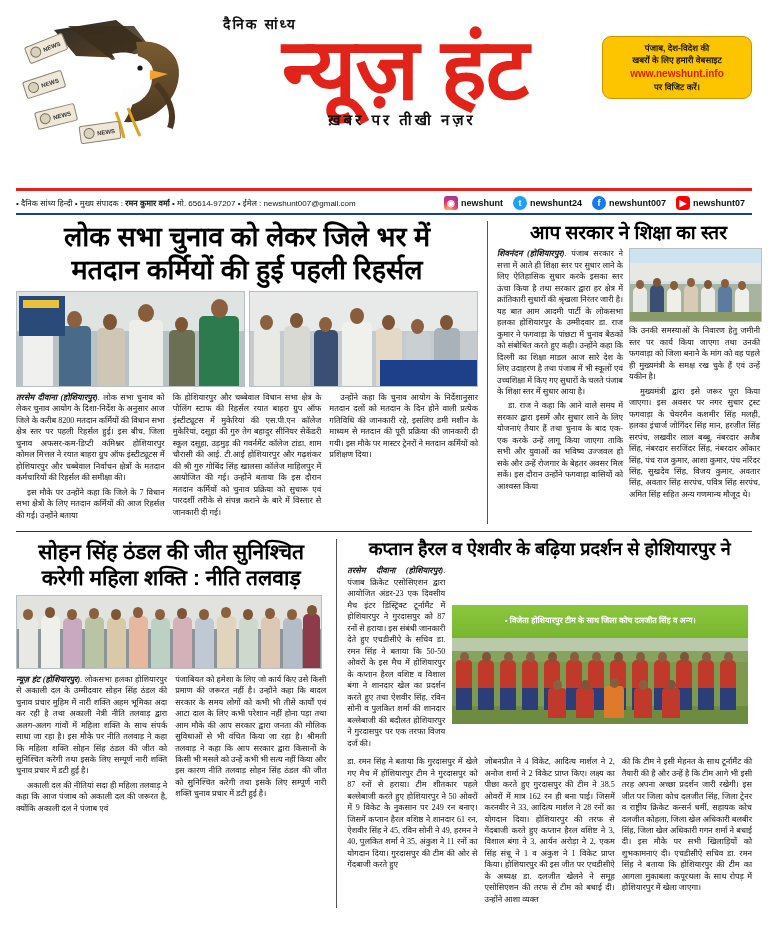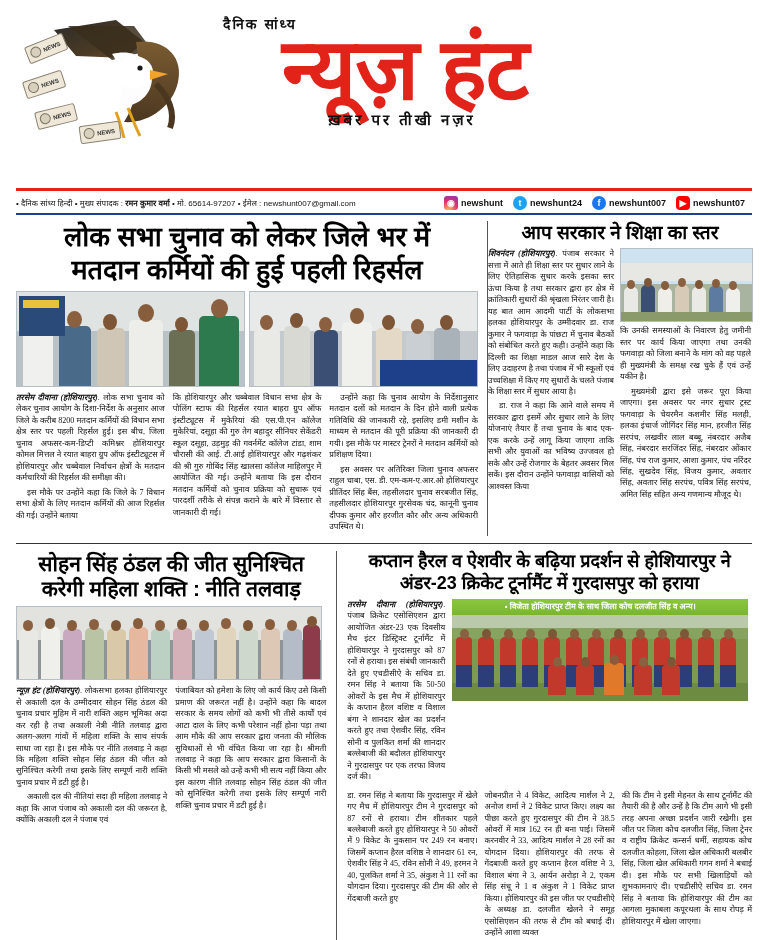--- a/index.html
+++ b/index.html
@@ -136,21 +136,21 @@
   .hdiv{height:1.2px;background:#333;margin:7px 16px 0 16px;}
 
   .bottomsection{display:flex;gap:10px;margin-top:7px;}
   .bl{width:322px;}
   .br{width:420px;}
 
   .greencap{
     background:linear-gradient(180deg,#8cc63f 0%,#79b62e 100%);
     font-family:"Liberation Sans", sans-serif;
     font-size:8px;color:#fff;font-weight:700;text-align:center;
-    padding:3px 4px;line-height:1.3;
+    padding:11px 4px;line-height:1.3;margin-top:40px;
   }
   .team-photo{background:#6f8f4a;position:relative;overflow:hidden;}
 </style>
 </head>
 <body>
 
 <div class="page">
 
   <div class="masthead">
 
@@ -199,20 +199,26 @@
         </g>
       </g>
     </svg>
 
     <div class="logo-block">
       <div class="kicker">दैनिक सांध्य</div>
       <div class="wordmark">न्यूज़ हंट</div>
       <div class="tagline">ख़बर पर तीखी नज़र</div>
     </div>
 
+    <div class="infobox">
+      <div>पंजाब, देश-विदेश की</div>
+      <div>खबरों के लिए हमारी वेबसाइट</div>
+      <div class="url">www.newshunt.info</div>
+      <div>पर विजिट करें।</div>
+    </div>
 
   </div>
 
   <div class="rule-red"></div>
   <div class="contactbar">
     <div class="contact-left">
       <span>• दैनिक सांध्य हिन्दी • मुख्य संपादक : </span><b>रमन कुमार वर्मा</b><span> • मो. 65614-97207 • ईमेल : newshunt007@gmail.com</span>
     </div>
     <div class="socials">
       <div class="soc">
@@ -289,26 +295,25 @@
             <p class="txt noind">
               <span class="byline">तरसेम दीवाना (होशियारपुर)</span><span>. लोक सभा चुनाव को लेकर चुनाव आयोग के दिशा-निर्देश के अनुसार आज जिले के करीब 8200 मतदान कर्मियों की विधान सभा क्षेत्र स्तर पर पहली रिहर्सल हुई। इस बीच, जिला चुनाव अफसर-कम-डिप्टी कमिश्नर होशियारपुर कोमल मित्तल ने रयात बाहरा ग्रुप ऑफ इंस्टीट्यूटस में होशियारपुर और चब्बेवाल निर्वाचन क्षेत्रों के मतदान कर्मचारियों की रिहर्सल की समीक्षा की।</span>
             </p>
             <p class="txt">इस मौके पर उन्होंने कहा कि जिले के 7 विधान सभा क्षेत्रों के लिए मतदान कर्मियों की आज रिहर्सल की गई। उन्होंने बताया</p>
           </div>
           <div class="bcol">
             <p class="txt noind">कि होशियारपुर और चब्बेवाल विधान सभा क्षेत्र के पोलिंग स्टाफ की रिहर्सल रयात बाहरा ग्रुप ऑफ इंस्टीट्यूटस में मुकेरियां की एस.पी.एन कॉलेज मुकेरियां, दसूहा की गुरु तेग बहादुर सीनियर सेकेंडरी स्कूल दसूहा, उड़मुड़ की गवर्नमेंट कॉलेज टांडा, शाम चौरासी की आई. टी.आई होशियारपुर और गढ़शंकर की श्री गुरु गोबिंद सिंह खालसा कॉलेज माहिलपुर में आयोजित की गई। उन्होंने बताया कि इस दौरान मतदान कर्मियों को चुनाव प्रक्रिया को सुचारू एवं पारदर्शी तरीके से संपन्न कराने के बारे में विस्तार से जानकारी दी गई।</p>
           </div>
           <div class="bcol">
             <p class="txt">उन्होंने कहा कि चुनाव आयोग के निर्देशानुसार मतदान दलों को मतदान के दिन होने वाली प्रत्येक गतिविधि की जानकारी रहे, इसलिए डमी मशीन के माध्यम से मतदान की पूरी प्रक्रिया की जानकारी दी गयी। इस मौके पर मास्टर ट्रेनरों ने मतदान कर्मियों को प्रशिक्षण दिया।</p>
-            <p class="txt">इस अवसर पर अतिरिक्त जिला चुनाव अफसर राहुल चाबा, एस. डी. एम-कम-ए.आर.ओ होशियारपुर प्रीतिंदर सिंह बैंस, तहसीलदार चुनाव सरबजीत सिंह, तहसीलदार होशियारपुर गुरसेवक चंद, कानूनी चुनाव दीपक कुमार और हरजीत कौर और अन्य अधिकारी उपस्थित थे।</p>
-          </div>
-        </div>
-      </div>
-
-      <div class="col-right" style="border-left:1.2px solid #555;padding-left:0;">
+          </div>
+        </div>
+      </div>
+
+      <div class="col-right" style="border-left:1.2px solid #555;padding-left:9px;">
         <h1 class="hl hl-right">
           <span>आप सरकार ने शिक्षा का स्तर</span><br>
         </h1>
 
         <div style="display:flex;gap:6px;">
           <div style="width:126px;">
             <p class="txt noind">
               <span class="byline">शिवनंदन (होशियारपुर)</span><span>. पंजाब सरकार ने सत्ता में आते ही शिक्षा स्तर पर सुधार लाने के लिए ऐतिहासिक सुधार करके इसका स्तर ऊंचा किया है तथा सरकार द्वारा हर क्षेत्र में क्रांतिकारी सुधारों की श्रृंखला निरंतर जारी है। यह बात आम आदमी पार्टी के लोकसभा हलका होशियारपुर के उम्मीदवार डा. राज कुमार ने फगवाड़ा के पांछटा में चुनाव बैठकों को संबोधित करते हुए कही। उन्होंने कहा कि दिल्ली का शिक्षा माडल आज सारे देश के लिए उदाहरण है तथा पंजाब में भी स्कूलों एवं उच्चशिक्षा में किए गए सुधारों के चलते पंजाब के शिक्षा स्तर में सुधार आया है।</span>
             </p>
             <p class="txt">डा. राज ने कहा कि आने वाले समय में सरकार द्वारा इसमें और सुधार लाने के लिए योजनाएं तैयार हैं तथा चुनाव के बाद एक-एक करके उन्हें लागू किया जाएगा ताकि सभी और युवाओं का भविष्य उज्जवल हो सके और उन्हें रोजगार के बेहतर अवसर मिल सकें। इस दौरान उन्होंने फगवाड़ा वासियों को आश्वस्त किया</p>
@@ -391,21 +396,20 @@
           </div>
           <div class="bcol">
             <p class="txt noind">पंजाबियत को हमेशा के लिए जो कार्य किए उसे किसी प्रमाण की जरूरत नहीं है। उन्होंने कहा कि बादल सरकार के समय लोगों को कभी भी तीसे कार्यों एवं आटा दाल के लिए कभी परेशान नहीं होना पड़ा तथा आम मौके की आप सरकार द्वारा जनता की मौलिक सुविधाओं से भी वंचित किया जा रहा है। श्रीमती तलवाड़ ने कहा कि आप सरकार द्वारा किसानों के किसी भी मसले को उन्हें कभी भी सत्य नहीं किया और इस कारण नीति तलवाड़ सोहन सिंह ठंडल की जीत को सुनिश्चित करेगी तथा इसके लिए सम्पूर्ण नारी शक्ति चुनाव प्रचार में डटी हुई है।</p>
           </div>
         </div>
       </div>
 
       <div class="br" style="border-left:1.2px solid #555;padding-left:10px;">
         <h1 class="hl hl-cric">
           <span>कप्तान हैरल व ऐशवीर के बढ़िया प्रदर्शन से होशियारपुर ने</span><br>
-          <span>अंडर-23 क्रिकेट टूर्नामैंट में गुरदासपुर को हराया</span>
         </h1>
 
         <div style="display:flex;gap:7px;margin-top:4px;">
           <div style="width:98px;">
             <p class="txt noind">
               <span class="byline">तरसेम दीवाना (होशियारपुर)</span><span>. पंजाब क्रिकेट एसोसिएशन द्वारा आयोजित अंडर-23 एक दिवसीय मैच इंटर डिस्ट्रिक्ट टूर्नामैंट में होशियारपुर ने गुरदासपुर को 87 रनों से हराया। इस संबंधी जानकारी देते हुए एचडीसीऐ के सचिव डा. रमन सिंह ने बताया कि 50-50 ओवरों के इस मैच में होशियारपुर के कप्तान हैरल वशिष्ट व विशाल बंगा ने शानदार खेल का प्रदर्शन करते हुए तथा ऐशवीर सिंह, रविन सोनी व पुलकित शर्मा की शानदार बल्लेबाजी की बदौलत होशियारपुर ने गुरदासपुर पर एक तरफा विजय दर्ज की।</span>
             </p>
           </div>
           <div style="width:296px;">
             <div class="greencap">• विजेता होशियारपुर टीम के साथ जिला कोच दलजीत सिंह व अन्य।</div>

